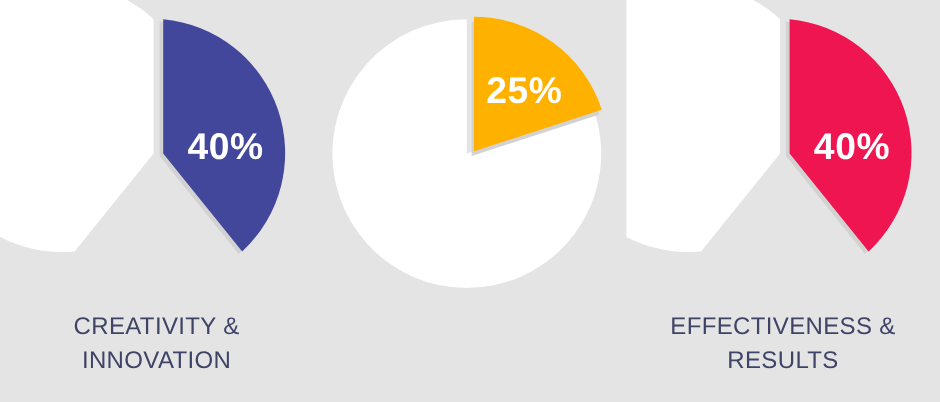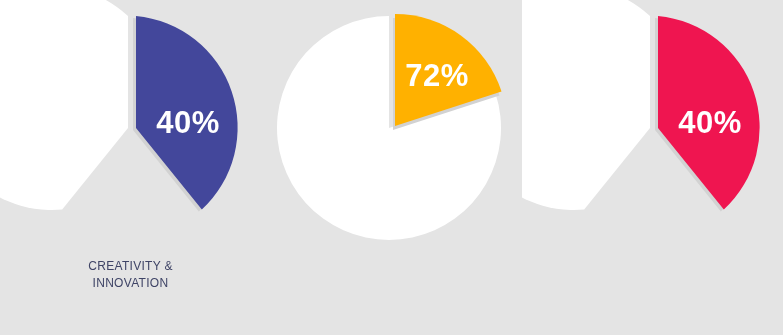--- a/index.html
+++ b/index.html
@@ -54,21 +54,21 @@
     pointer-events: none;
   }
   .cat-label {
     position: absolute;
     left: 0;
     top: 258px;
     width: 261px;
     text-align: center;
     color: #3f4466;
     font-family: "Liberation Sans", sans-serif;
-    font-size: 12px;
+    font-size: 20px;
     font-weight: normal;
     letter-spacing: 0.3px;
     line-height: 1.45;
     white-space: pre-line;
   }
 </style>
 </head>
 <body>
 
 <div class="board">
@@ -92,31 +92,33 @@
   <div class="chart-cell">
     <div class="pie-wrap">
       <svg class="pie-svg" width="261" height="255" viewBox="0 0 261 255">
 
         <path d="M 128 128 L 128 16 A 112 112 0 1 0 234.52 93.39 Z" fill="#ffffff"></path>
 
         <path d="M 132 130 L 132 18 A 112 112 0 0 1 238.52 95.39 Z" fill="#d2d2d2"></path>
 
         <path d="M 134 126 L 134 14 A 112 112 0 0 1 240.52 91.39 Z" fill="#ffb100"></path>
       </svg>
-      <span class="pct-label" style="left:176px; top:75px;">72%</span>
+      <span class="pct-label" style="left:176px; top:75px;">25%</span>
     </div>
   </div>
 
   <div class="chart-cell">
     <div class="pie-wrap">
       <svg class="pie-svg" width="261" height="255" viewBox="0 0 261 255">
 
         <path d="M 128 128 L 128 16 A 112 112 0 1 0 62.16 209.59 Z" fill="#ffffff"></path>
 
         <path d="M 133 130 L 133 18 A 112 112 0 0 1 198.84 211.59 Z" fill="#d2d2d2"></path>
 
         <path d="M 136 128 L 136 16 A 112 112 0 0 1 201.84 209.59 Z" fill="#ef1550"></path>
       </svg>
       <span class="pct-label" style="left:188px; top:122px;">40%</span>
     </div>
+    <div class="cat-label">EFFECTIVENESS &amp;
+RESULTS</div>
   </div>
 
 </div>
 
 </body></html>

